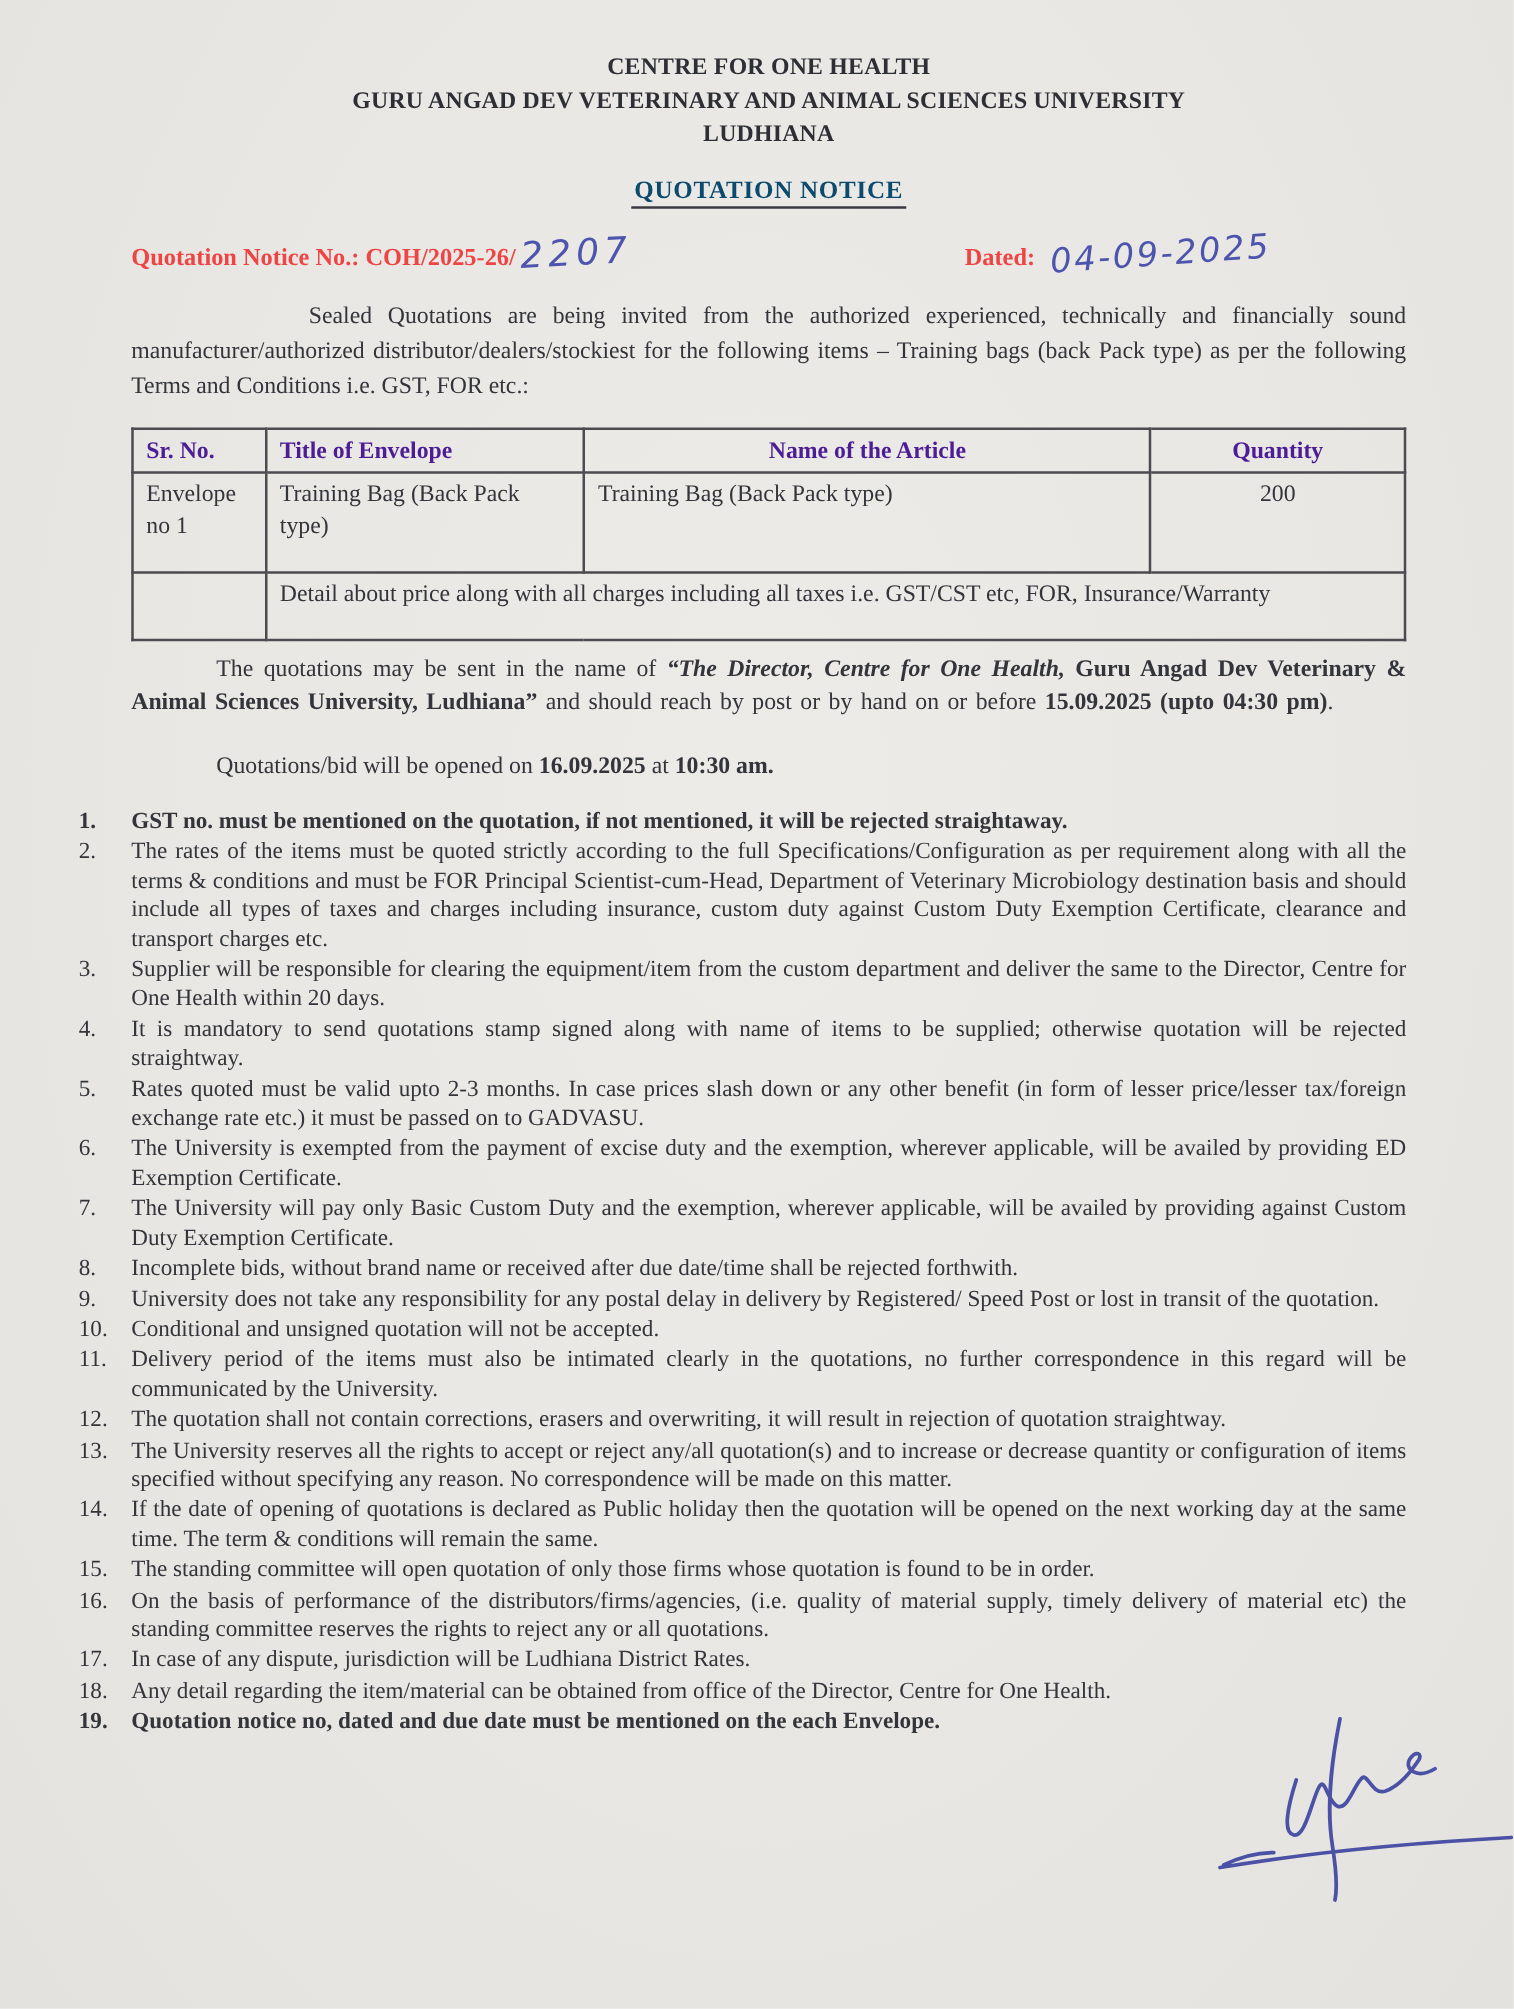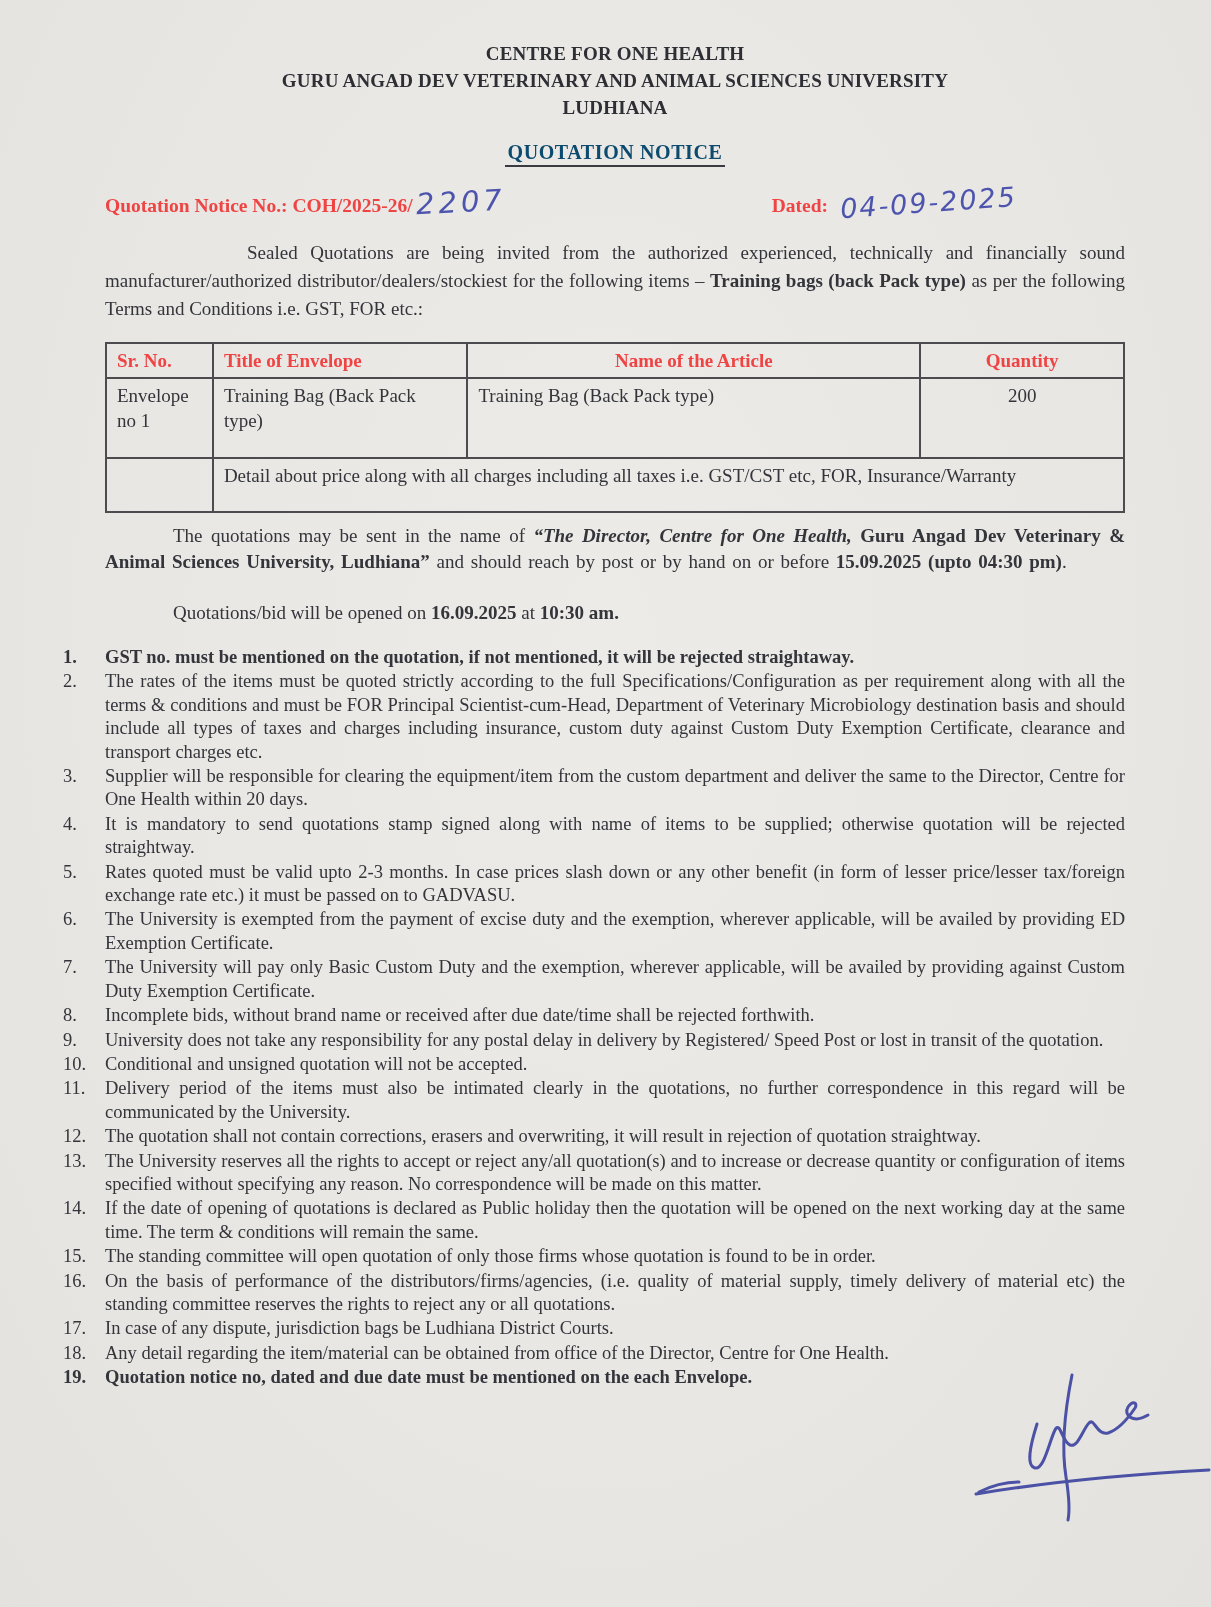--- a/index.html
+++ b/index.html
@@ -25,21 +25,21 @@
   .ref-label{font-weight:700;font-size:19.5px;color:#ef4444;white-space:nowrap;}
   .hand{font-family:"DejaVu Sans",sans-serif;font-style:italic;font-weight:400;color:#4d54ae;}
   .hand-no{display:inline-block;font-size:29px;letter-spacing:4px;transform:rotate(-3deg);margin-left:3px;}
   .hand-date{display:inline-block;font-size:27px;letter-spacing:2px;transform:rotate(-4deg);margin-left:12px;}
   .dated-group{margin-right:108px;white-space:nowrap;}
 
   .intro{margin-top:14px;font-size:19px;line-height:28px;text-align:justify;text-indent:142px;}
 
   table{width:100%;border-collapse:collapse;margin-top:14px;}
   th,td{border:2px solid #4b4b50;padding:4px 10px;vertical-align:top;font-size:19px;line-height:25px;}
-  th{font-weight:700;text-align:left;color:#ef4444;}
+  th{font-weight:700;text-align:left;color:#4c1d95;}
   th.center,td.center{text-align:center;}
   tr.r1 td{height:70px;}
   tr.r2 td{height:44px;}
 
   .para{margin-top:10px;font-size:19px;line-height:26px;text-align:justify;text-indent:68px;word-spacing:2px;}
   .para-open{margin-top:24px;font-size:19px;line-height:28px;text-indent:68px;}
 
   ol.terms{list-style:none;counter-reset:t;margin:16px 0 0 -48px;padding:0;}
   ol.terms li{
     counter-increment:t;position:relative;padding-left:48px;
@@ -68,21 +68,21 @@
 
   <div class="refrow">
     <div>
       <span class="ref-label">Quotation Notice No.: COH/2025-26/</span><span class="hand hand-no">2207</span>
     </div>
     <div class="dated-group">
       <span class="ref-label">Dated:</span><span class="hand hand-date">04-09-2025</span>
     </div>
   </div>
 
-  <p class="intro"><span>Sealed Quotations are being invited from the authorized experienced, technically and financially sound manufacturer/authorized distributor/dealers/stockiest for the following items – </span><span style="font-weight: 700;">Training bags (back Pack type)</span><span> as per the following Terms and Conditions i.e. GST, FOR etc.:</span></p>
+  <p class="intro"><span>Sealed Quotations are being invited from the authorized experienced, technically and financially sound manufacturer/authorized distributor/dealers/stockiest for the following items – </span><span style="font-weight: 400;">Training bags (back Pack type)</span><span> as per the following Terms and Conditions i.e. GST, FOR etc.:</span></p>
 
   <table>
     <tbody>
         <tr>
       <th style="width:10.5%">Sr. No.</th>
       <th style="width:25%">Title of Envelope</th>
       <th style="width:44.5%" class="center">Name of the Article</th>
       <th style="width:20%" class="center">Quantity</th>
     </tr>
     <tr class="r1">
@@ -112,21 +112,21 @@
       <li>The University will pay only Basic Custom Duty and the exemption, wherever applicable, will be availed by providing against Custom Duty Exemption Certificate.</li>
       <li>Incomplete bids, without brand name or received after due date/time shall be rejected forthwith.</li>
       <li>University does not take any responsibility for any postal delay in delivery by Registered/ Speed Post or lost in transit of the quotation.</li>
       <li>Conditional and unsigned quotation will not be accepted.</li>
       <li>Delivery period of the items must also be intimated clearly in the quotations, no further correspondence in this regard will be communicated by the University.</li>
       <li>The quotation shall not contain corrections, erasers and overwriting, it will result in rejection of quotation straightway.</li>
       <li>The University reserves all the rights to accept or reject any/all quotation(s) and to increase or decrease quantity or configuration of items specified without specifying any reason. No correspondence will be made on this matter.</li>
       <li>If the date of opening of quotations is declared as Public holiday then the quotation will be opened on the next working day at the same time. The term &amp; conditions will remain the same.</li>
       <li>The standing committee will open quotation of only those firms whose quotation is found to be in order.</li>
       <li>On the basis of performance of the distributors/firms/agencies, (i.e. quality of material supply, timely delivery of material etc) the standing committee reserves the rights to reject any or all quotations.</li>
-      <li>In case of any dispute, jurisdiction bags be Ludhiana District Courts.</li>
+      <li>In case of any dispute, jurisdiction will be Ludhiana District Rates.</li>
       <li>Any detail regarding the item/material can be obtained from office of the Director, Centre for One Health.</li>
       <li class="bold">Quotation notice no, dated and due date must be mentioned on the each Envelope.</li>
     </ol>
 
 
 </div>
 
 <svg class="sig-svg" viewBox="0 0 290 150" fill="none" xmlns="http://www.w3.org/2000/svg">
   <g stroke="#4b51a5" stroke-width="3" stroke-linecap="round" fill="none">
     <path d="M151 3 C146 28 139 68 145 105 C148 124 149 138 147 148"></path>

